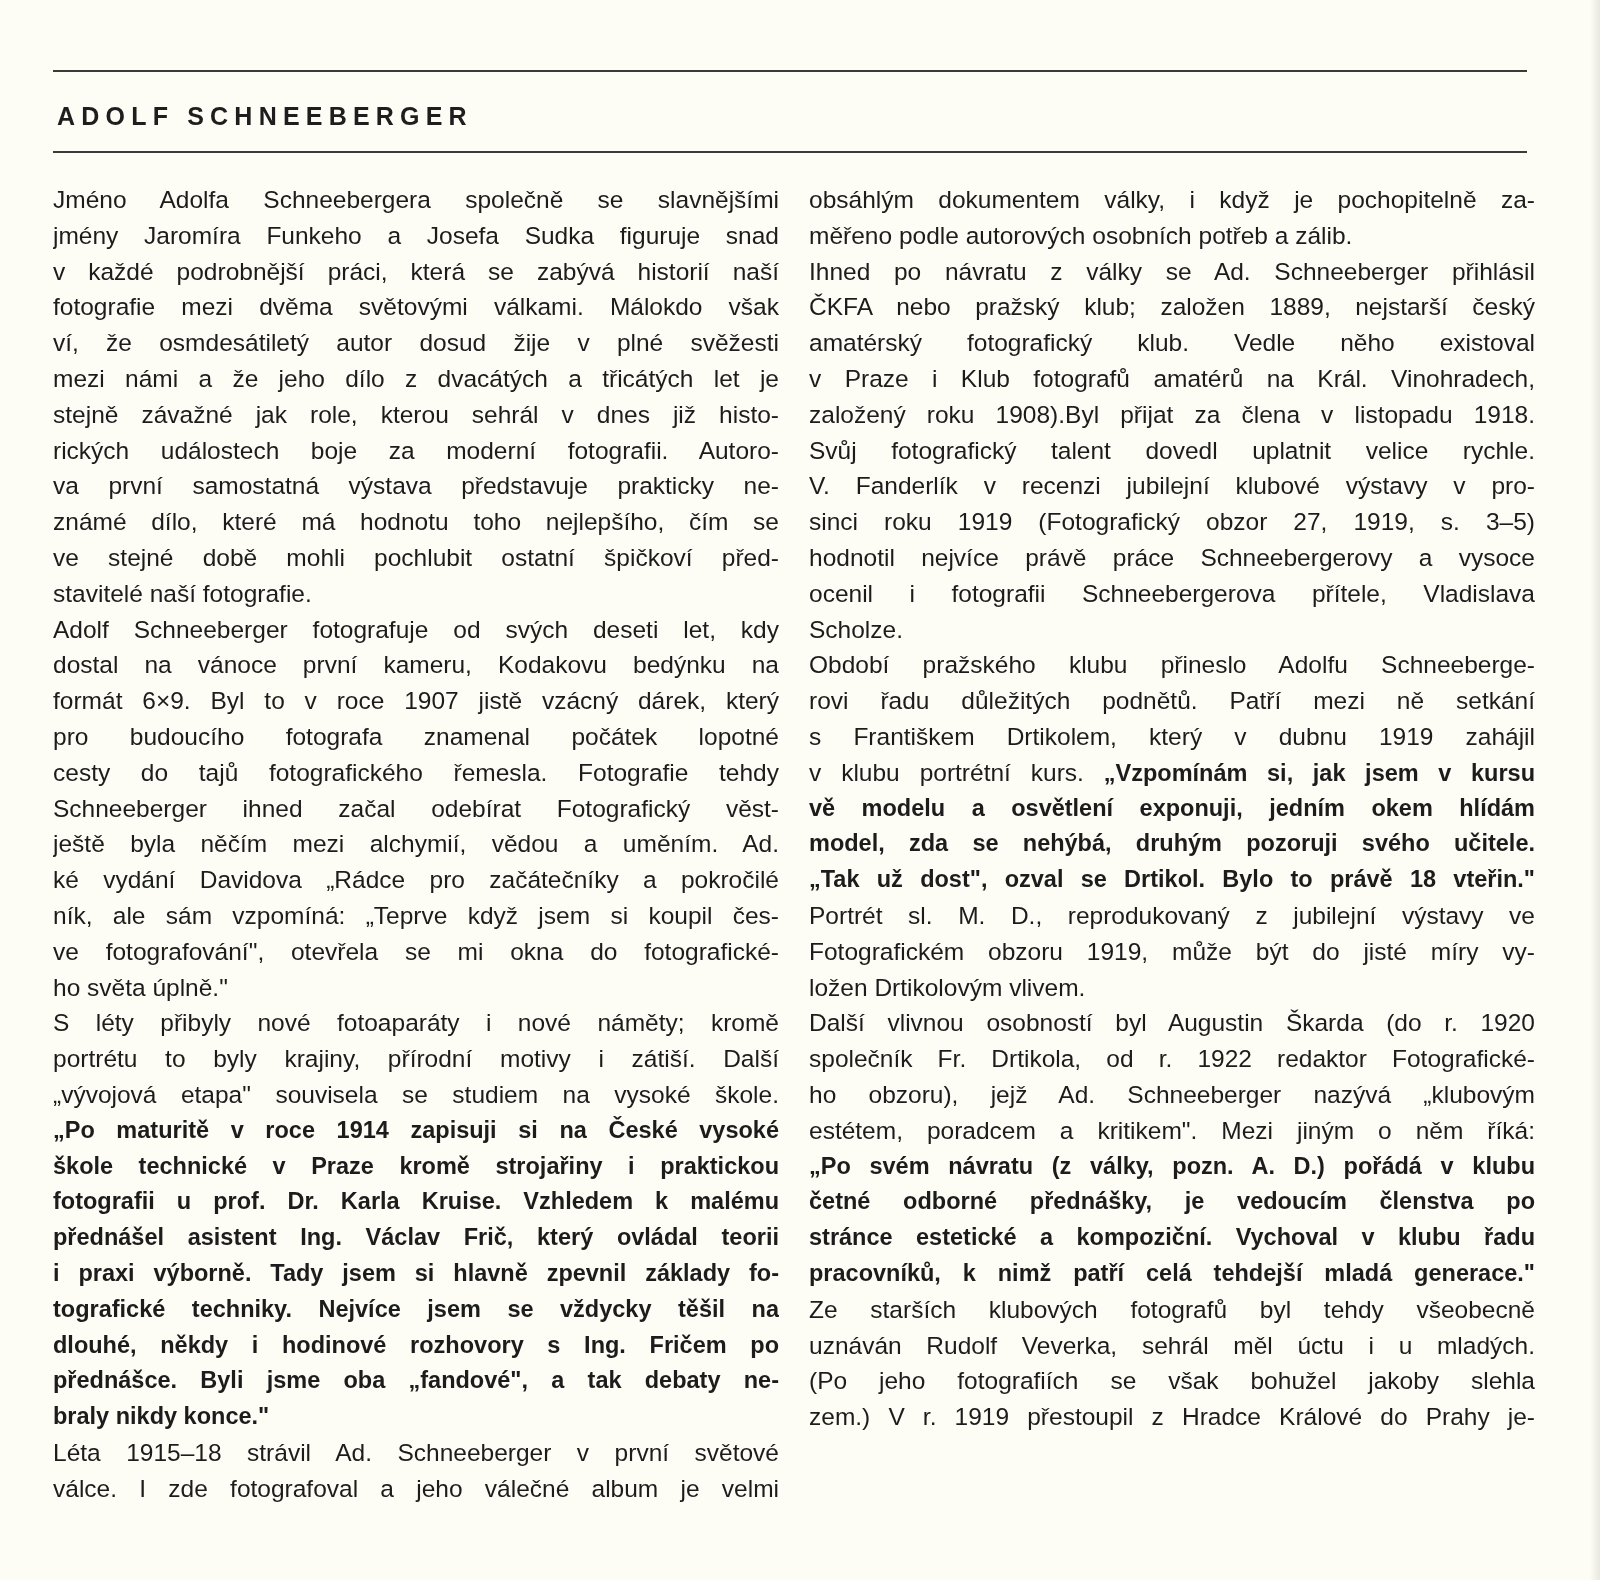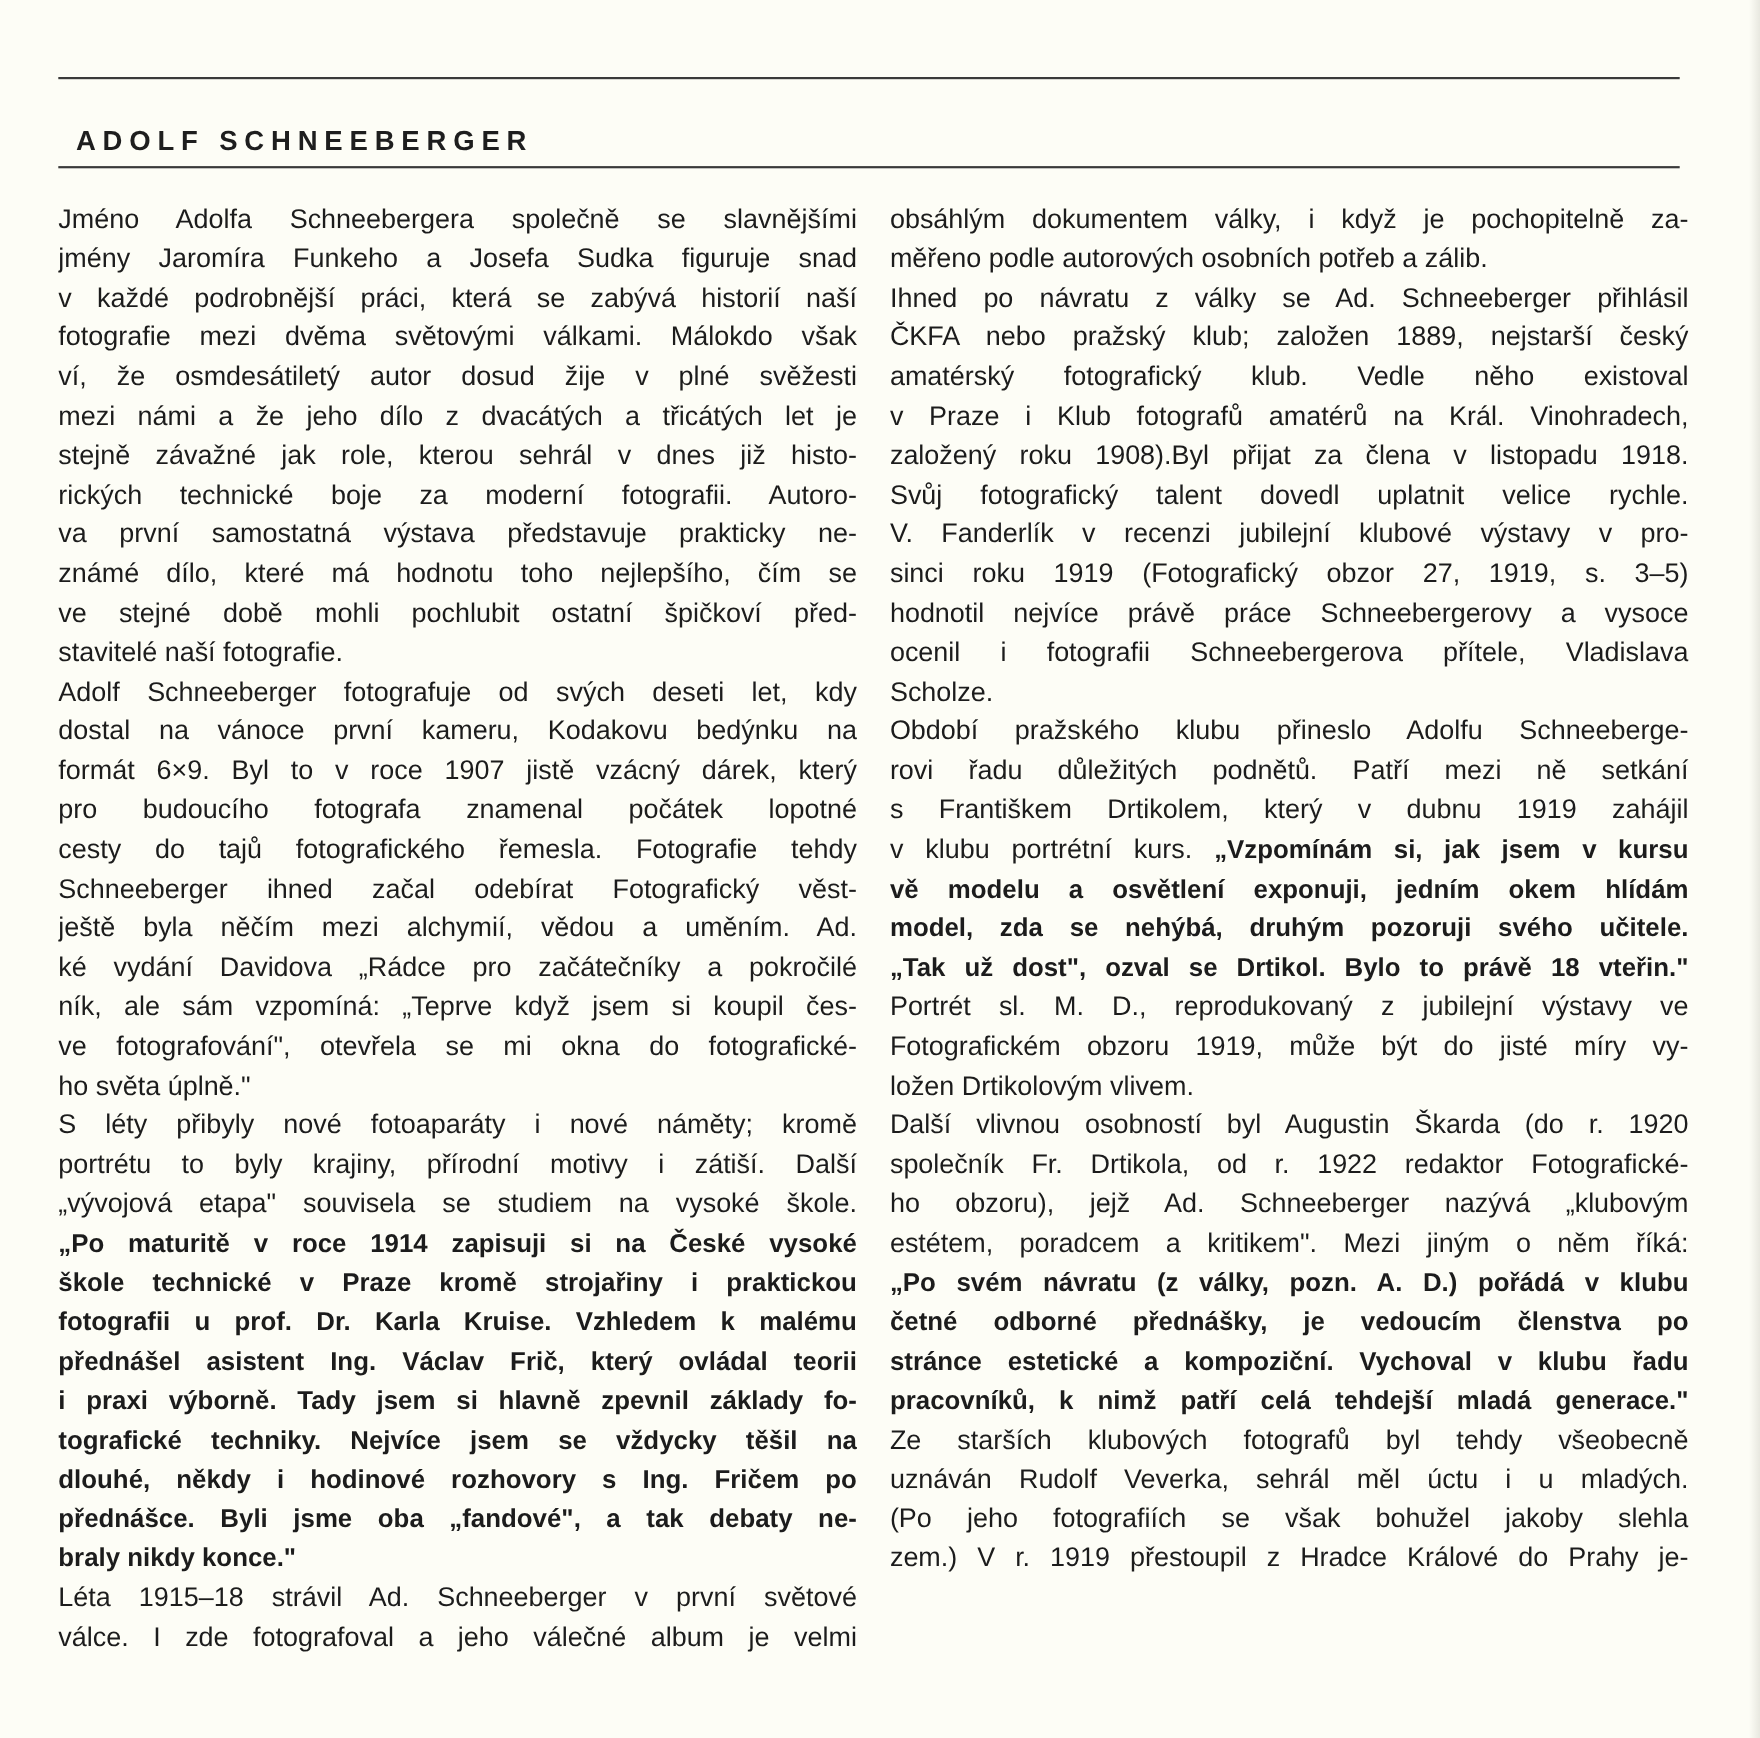--- a/index.html
+++ b/index.html
@@ -29,21 +29,21 @@
       width: 1474px;
       height: 0;
       border-top: 2px solid #3a3a3a;
     }
     .rule.top { top: 70px; }
     .rule.bottom { top: 151px; }
     .title {
       position: absolute;
       left: 53px;
       top: 98px;
-      margin: 16px;
+      margin: 4px;
       font-size: 25px;
       font-weight: bold;
       letter-spacing: 6.2px;
       color: #1e1e1e;
       white-space: nowrap;
     }
     .column {
       position: absolute;
       top: 182px;
       width: 726px;
@@ -79,21 +79,21 @@
 <div class="rule bottom"></div>
 
 <div class="column left" id="col-left">
     <div class="line">Jméno Adolfa Schneebergera společně se slavnějšími</div>
     <div class="line">jmény Jaromíra Funkeho a Josefa Sudka figuruje snad</div>
     <div class="line">v každé podrobnější práci, která se zabývá historií naší</div>
     <div class="line">fotografie mezi dvěma světovými válkami. Málokdo však</div>
     <div class="line">ví, že osmdesátiletý autor dosud žije v plné svěžesti</div>
     <div class="line">mezi námi a že jeho dílo z dvacátých a třicátých let je</div>
     <div class="line">stejně závažné jak role, kterou sehrál v dnes již histo-</div>
-    <div class="line">rických technické boje za moderní fotografii. Autoro-</div>
+    <div class="line">rických událostech boje za moderní fotografii. Autoro-</div>
     <div class="line">va první samostatná výstava představuje prakticky ne-</div>
     <div class="line">známé dílo, které má hodnotu toho nejlepšího, čím se</div>
     <div class="line">ve stejné době mohli pochlubit ostatní špičkoví před-</div>
     <div class="line last">stavitelé naší fotografie.</div>
     <div class="line">Adolf Schneeberger fotografuje od svých deseti let, kdy</div>
     <div class="line">dostal na vánoce první kameru, Kodakovu bedýnku na</div>
     <div class="line">formát 6×9. Byl to v roce 1907 jistě vzácný dárek, který</div>
     <div class="line">pro budoucího fotografa znamenal počátek lopotné</div>
     <div class="line">cesty do tajů fotografického řemesla. Fotografie tehdy</div>
     <div class="line">Schneeberger ihned začal odebírat Fotografický věst-</div>

